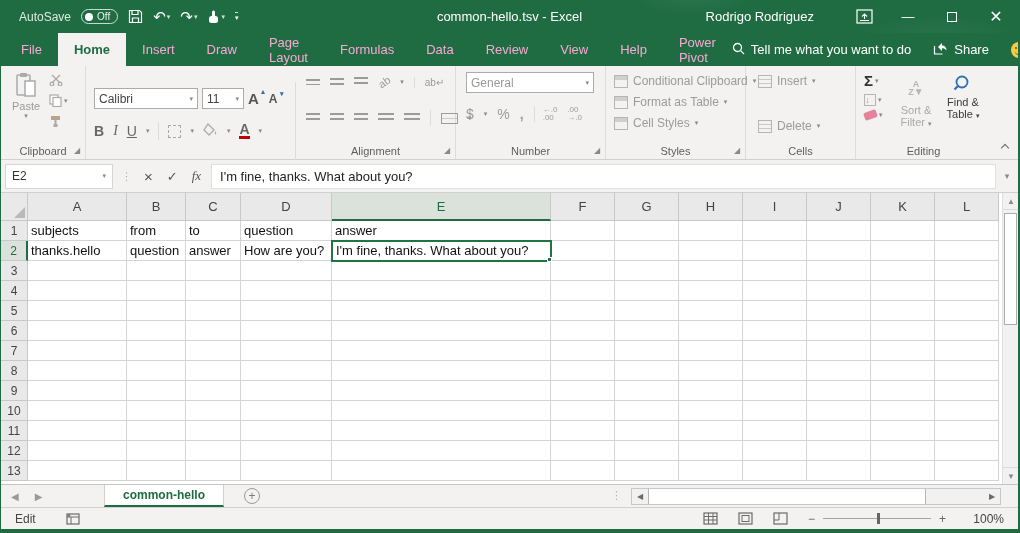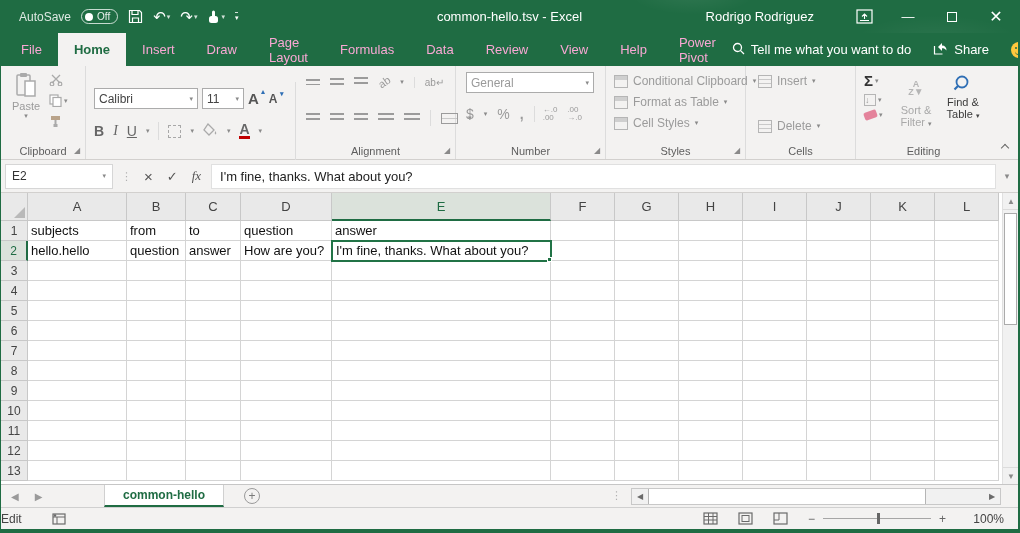--- a/index.html
+++ b/index.html
@@ -151,21 +151,21 @@
   .addsheet { position:absolute; left:243px; top:3px; width:16px; height:16px; border:1px solid #9a9a9a; border-radius:50%;
               color:#7a7a7a; font-size:12px; line-height:14px; text-align:center; }
   .sdots { position:absolute; left:610px; top:4px; color:#b0b0b0; font-size:11px; }
   .hscroll { position:absolute; left:630px; top:3px; width:370px; height:17px; background:#f1f1f1; border:1px solid #c8c8c8; display:flex; }
   .hs-arrow { width:16px; height:100%; display:flex; align-items:center; justify-content:center; color:#6a6a6a; font-size:8px; flex:none; }
   .hs-thumb { width:278px; height:100%; background:#fff; border-left:1px solid #b5b5b5; border-right:1px solid #b5b5b5; flex:none; }
 
   
   .statusbar { position:absolute; left:0; top:507px; width:100%; height:22px; background:#f3f2f1;
                border-top:1px solid #d0d0d0; display:flex; align-items:center; font-size:12px; color:#444; }
-  .sb-mode { }
+  .sb-mode { padding-left:14px; }
   .sb-macro { margin-left:30px; display:flex; }
   .sb-right { margin-left:auto; display:flex; align-items:center; gap:20px; padding-right:14px; }
   .viewbtn { display:flex; }
   .zoomctl { display:flex; align-items:center; gap:8px; color:#666; }
   .ztrack { position:relative; width:108px; height:1px; background:#a6a6a6; }
   .ztick { position:absolute; left:50%; top:-3px; width:1px; height:7px; background:#a6a6a6; }
   .zhandle { position:absolute; left:50%; top:-5px; width:3px; height:11px; background:#666; }
   .sb-zoom { width:38px; text-align:right; color:#444; }
   .bottomstrip { position:absolute; left:0; top:529px; width:100%; height:4px; background:#1f6c43; }
 </style>
@@ -484,21 +484,21 @@
           <div class="gcell" style="width: 64px;"></div>
           <div class="gcell" style="width: 64px;"></div>
           <div class="gcell" style="width: 64px;"></div>
           <div class="gcell" style="width: 64px;"></div>
           <div class="gcell" style="width: 64px;"></div>
           <div class="gcell" style="width: 64px;"></div>
           <div class="gcell" style="width: 64px;"></div>
         </div>
         <div class="grow">
           <div class="rowhdr sel">2</div>
-          <div class="gcell" style="width: 99px;">hello.hello</div>
+          <div class="gcell" style="width: 99px;">thanks.hello</div>
           <div class="gcell" style="width: 59px;">question</div>
           <div class="gcell" style="width: 55px;">answer</div>
           <div class="gcell" style="width: 91px;">How are you?</div>
           <div class="gcell" style="width: 219px;">I'm fine, thanks. What about you?</div>
           <div class="gcell" style="width: 64px;"></div>
           <div class="gcell" style="width: 64px;"></div>
           <div class="gcell" style="width: 64px;"></div>
           <div class="gcell" style="width: 64px;"></div>
           <div class="gcell" style="width: 64px;"></div>
           <div class="gcell" style="width: 64px;"></div>

